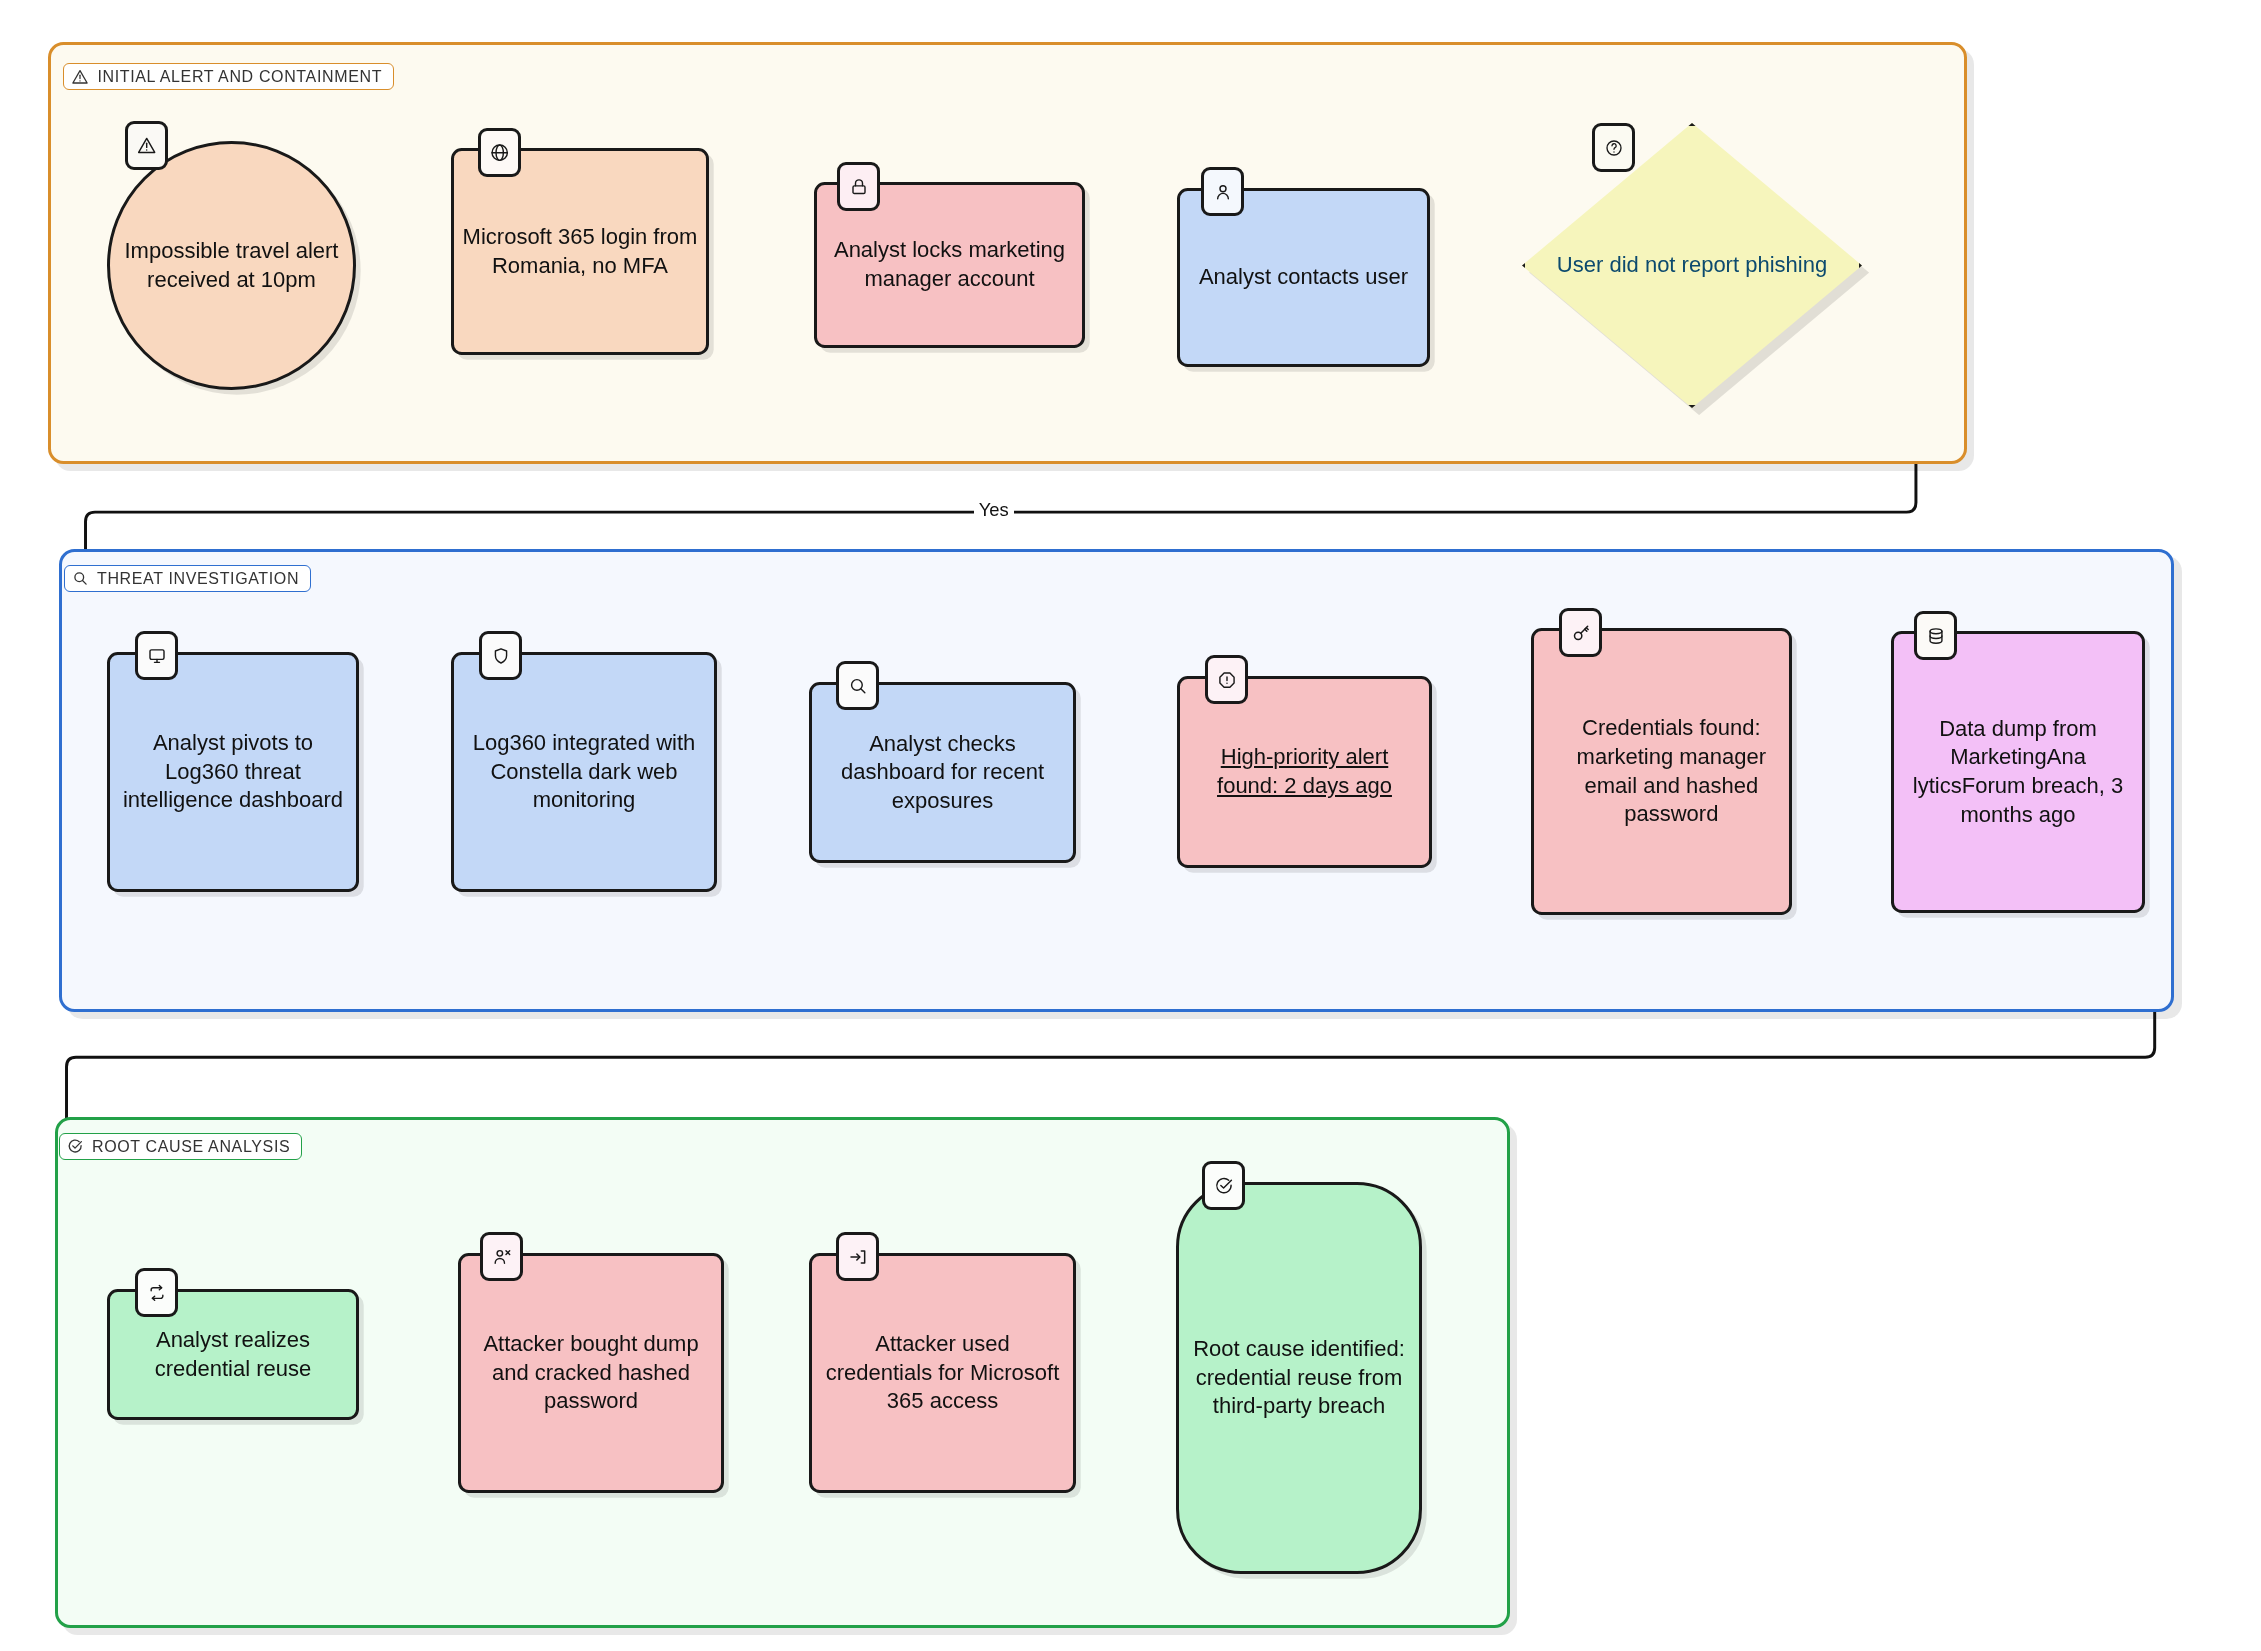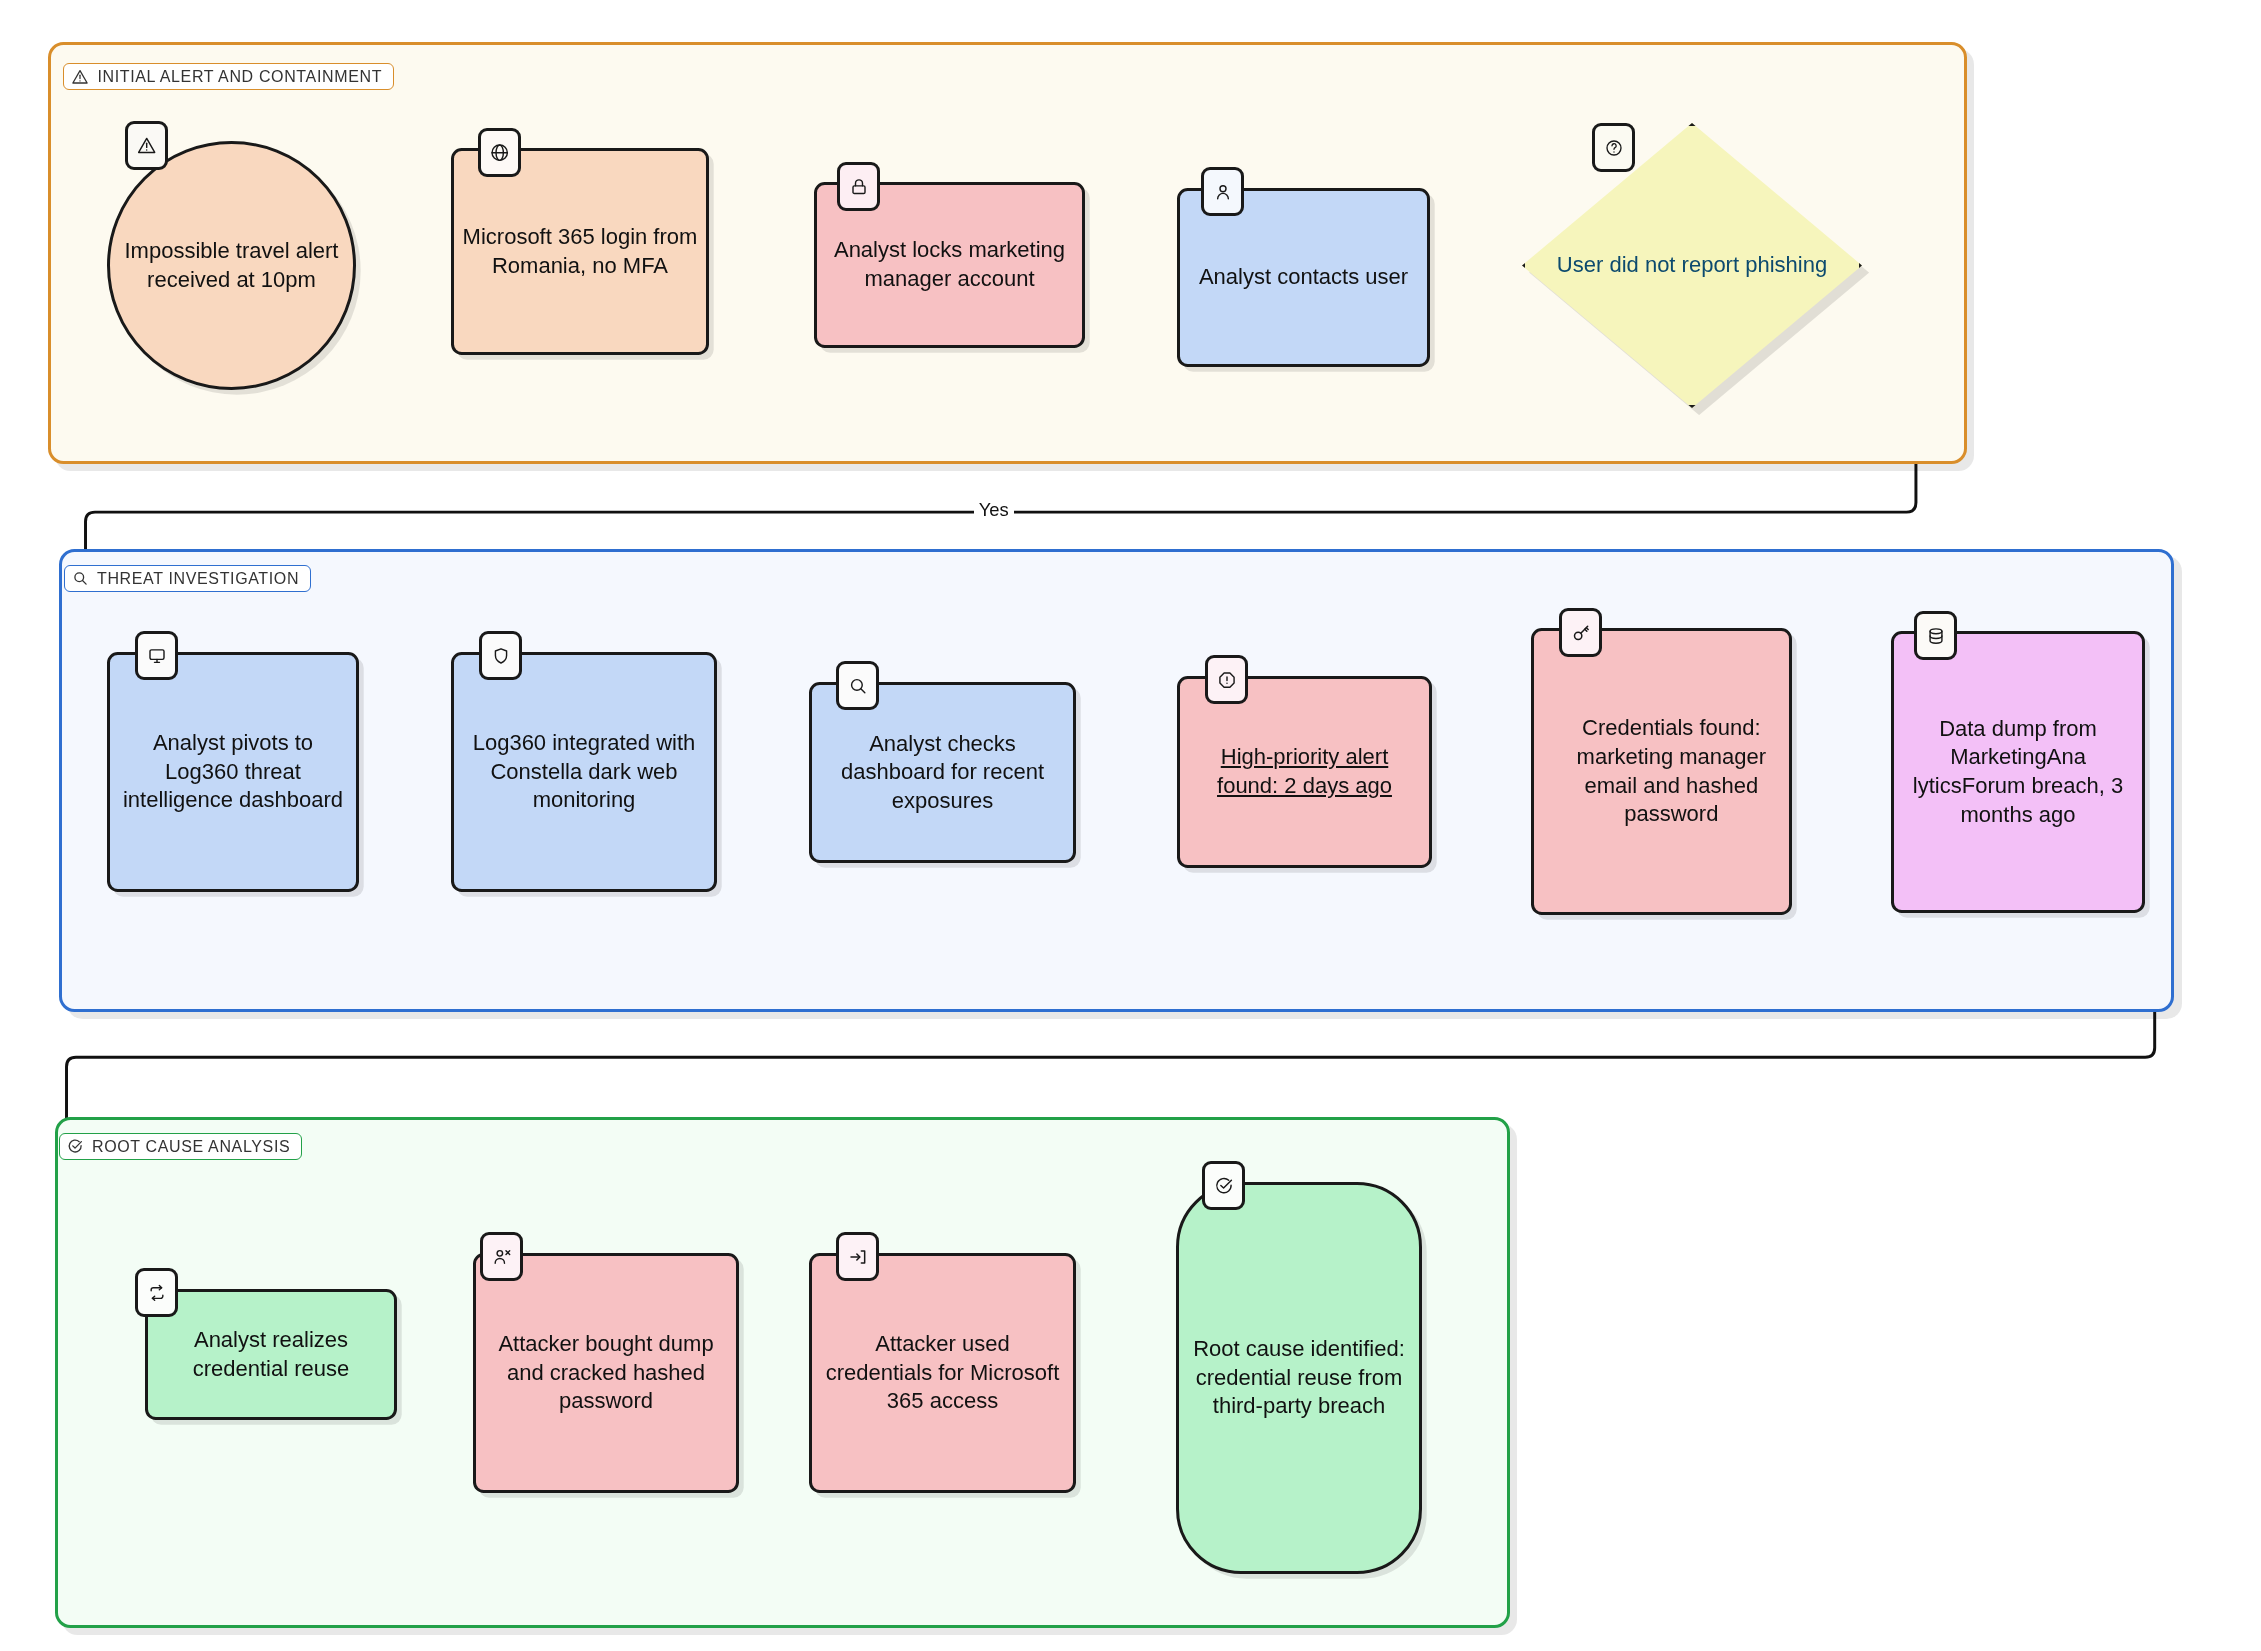--- a/index.html
+++ b/index.html
@@ -264,35 +264,35 @@
   <div class="badge" style="left:135px;top:1268px;background:#fbfdfb;">
     <span>
       <svg width="20" height="20" viewBox="0 0 24 24" fill="none" stroke="#191919" stroke-width="1.7" stroke-linecap="round" stroke-linejoin="round">
         <path d="M5 9.4 V8.2 a2.6 2.6 0 0 1 2.6-2.6 h9.8"></path>
           <path d="M14.8 3 L17.6 5.6 L14.8 8.2"></path>
         <path d="M19 14.6 v1.2 a2.6 2.6 0 0 1-2.6 2.6 H6.6"></path>
           <path d="M9.2 20.8 L6.4 18.4 L9.2 15.8"></path>
       </svg>
     </span>
   </div>
-  <div class="node rect" style="left:107px;top:1289px;width:252px;height:131px;background:#b6f2c9;margin-left:38px;">
+  <div class="node rect" style="left:107px;top:1289px;width:252px;height:131px;background:#b6f2c9;">
     <span>Analyst realizes credential reuse</span>
   </div>
 
   <div class="badge" style="left:480px;top:1232px;background:#fdf2f6;">
     <span>
       <svg width="20" height="20" viewBox="0 0 24 24" fill="none" stroke="#191919" stroke-width="1.7" stroke-linecap="round">
         <circle cx="9.4" cy="7.6" r="3.3"></circle>
           <path d="M3.8 19.4 a5.6 5.6 0 0 1 11.2 0"></path>
         <path d="M16.8 4.6 L21.2 9"></path>
           <path d="M21.2 4.6 L16.8 9"></path>
       </svg>
     </span>
   </div>
-  <div class="node rect" style="left:473px;top:1253px;width:266px;height:240px;background:#f7c1c3;">
+  <div class="node rect" style="left:458px;top:1253px;width:266px;height:240px;background:#f7c1c3;">
     <span>Attacker bought dump and cracked hashed password</span>
   </div>
 
   <div class="badge" style="left:836px;top:1232px;background:#fdf2f6;">
     <span>
       <svg width="20" height="20" viewBox="0 0 24 24" fill="none" stroke="#191919" stroke-width="1.8" stroke-linecap="round" stroke-linejoin="round">
         <path d="M3.6 12 h10.2"></path>
           <path d="M10.6 8.4 L14.2 12 L10.6 15.6"></path>
         <path d="M16 4.8 h4 v14.4 h-4"></path>
       </svg>

